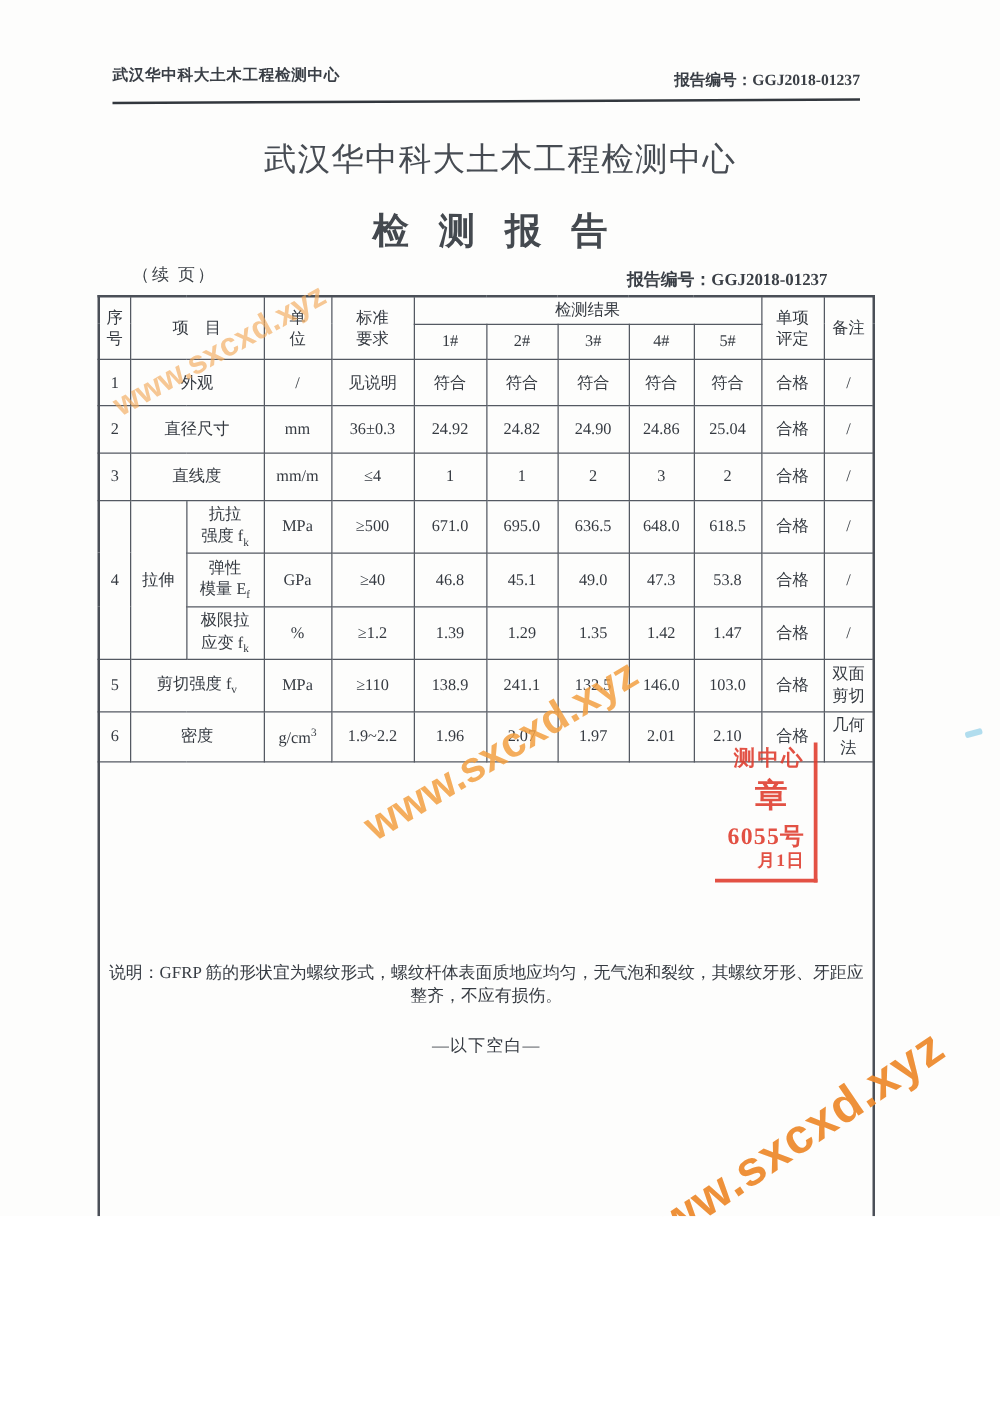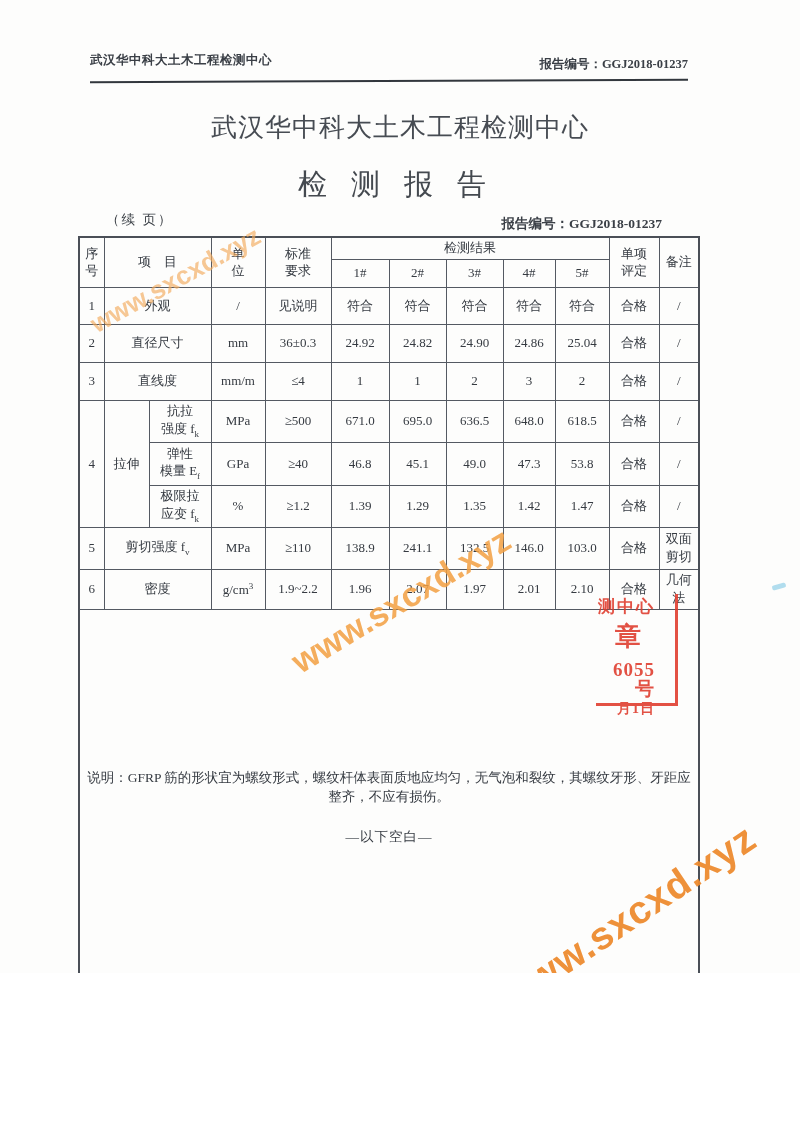--- a/index.html
+++ b/index.html
@@ -9,21 +9,21 @@
     font-family:"Liberation Serif", serif;color:#3b4047;
   }
   
   .lh-left{position:absolute;left:90px;top:52px;font-size:12.5px;font-weight:bold;color:#3a3f46;letter-spacing:.5px;}
   .lh-right{position:absolute;right:112px;top:56px;font-size:12.5px;font-weight:bold;color:#3a3f46;}
   .lh-rule{position:absolute;left:90px;top:80px;width:598px;height:2px;background:#32373d;transform:rotate(-0.25deg);}
   
   .org-title{position:absolute;left:0;right:0;top:110px;text-align:center;
     font-size:26px;font-weight:500;color:#474c53;letter-spacing:1px;}
   .doc-title{position:absolute;left:0;right:0;top:165px;text-align:center;
-    font-size:29px;font-weight:normal;color:#44494f;letter-spacing:24px;padding-left:8px;}
+    font-size:29px;font-weight:bold;color:#44494f;letter-spacing:24px;padding-left:8px;}
   .cont-label{position:absolute;left:106px;top:211px;font-size:13.5px;color:#3c4147;letter-spacing:2px;}
   .report-no2{position:absolute;right:138px;top:215px;font-size:13.5px;font-weight:bold;color:#3a3f46;}
   
   table.report{
     position:absolute;left:78px;top:236px;width:620px;
     border-collapse:collapse;table-layout:fixed;
     font-size:13px;color:#353a41;
   }
   table.report th, table.report td{
     border:1px solid #545962;text-align:center;vertical-align:middle;
@@ -37,23 +37,23 @@
   tr.r5{height:42px;} tr.r6{height:40px;}
   tr.note-row{height:398px;}
   td.note-cell{
     text-align:left;vertical-align:top;padding:8px 12px 8px 10px;
     font-size:13.5px;line-height:2.1;white-space:normal;color:#363b42;margin-top:36px;
   }
   .note-below{margin-top:4px;letter-spacing:1px;}
   sub{font-size:9px;} sup{font-size:9px;}
   
   .stamp{
-    position:absolute;left:596px;top:594px;width:82px;height:112px;
+    position:absolute;left:572px;top:594px;width:82px;height:112px;
     border-right:3px solid #e03a2b;border-bottom:3px solid #e03a2b;
-    color:#df3a2b;text-align:right;padding-right:20px;box-sizing:border-box;
+    color:#df3a2b;text-align:right;padding-right:7px;box-sizing:border-box;
     font-family:"Liberation Serif", serif;font-weight:bold;opacity:.88;z-index:5;
     line-height:1;
   }
   .stamp .s1{font-size:17px;letter-spacing:2px;margin-top:4px;}
   .stamp .s2{font-size:26px;margin-top:9px;margin-right:14px;}
   .stamp .s3{font-size:19px;margin-top:10px;letter-spacing:1px;}
   .stamp .s4{font-size:14px;margin-top:4px;letter-spacing:1px;text-align:right;}
   
   .wm{
     position:absolute;font-family:"Liberation Sans", sans-serif;font-weight:bold;

